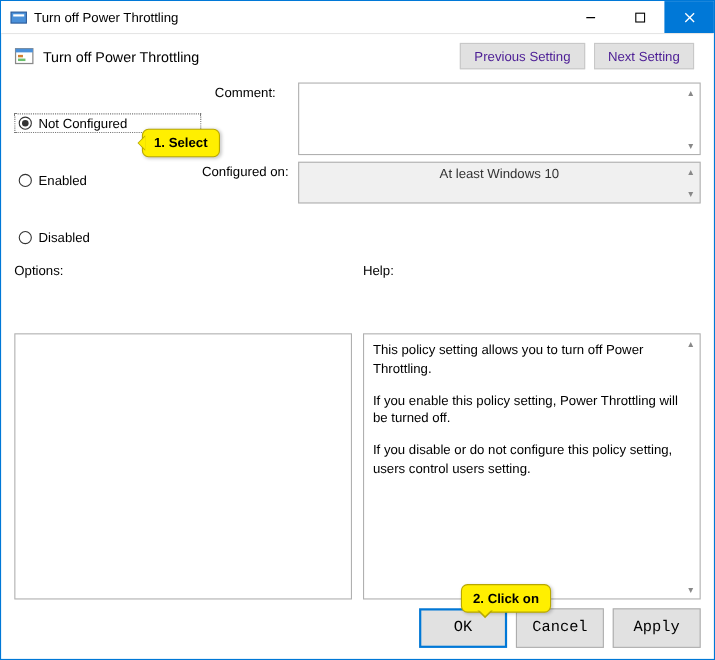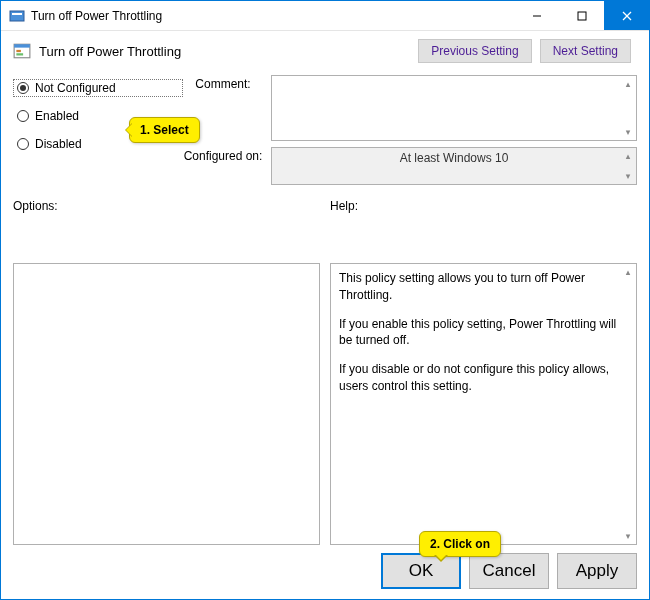--- a/index.html
+++ b/index.html
@@ -78,20 +78,21 @@
   flex-direction: column;
   gap: 10px;
   padding-top: 4px;
   position: relative;
 }
 .radio-item {
   display: flex;
   align-items: center;
   gap: 6px;
   padding: 2px 4px;
+  margin-top: 24px;
 }
 .radio-item.selected {
   border: 1px dotted #777;
   padding: 1px 3px;
 }
 .radio-circle {
   width: 12px; height: 12px;
   border: 1px solid #333;
   border-radius: 50%;
   display: flex; align-items: center; justify-content: center;
@@ -167,22 +168,22 @@
   justify-content: flex-end;
   gap: 8px;
   padding-top: 8px;
   position: relative;
 }
 .btn {
   width: 80px;
   height: 36px;
   border: 1px solid #adadad;
   background: #e1e1e1;
-  font-size: 17px;
-  display: flex; align-items: center; justify-content: center;
+  font-size: 14px;
+  display: flex; align-items: center; justify-content: center; font-family: Liberation Mono, monospace;
 }
 .btn.primary {
   border: 2px solid #0078d7;
   background: #e1e1e1;
 }
 .callout {
   position: absolute;
   background: #ffef00;
   border: 1px solid #b8a800;
   border-radius: 6px;
@@ -321,21 +322,21 @@
     <div class="columns-row">
       <div class="col">
         <span class="col-label">Options:</span>
         <div class="options-box"></div>
       </div>
       <div class="col">
         <span class="col-label">Help:</span>
         <div class="help-box">
           <p>This policy setting allows you to turn off Power Throttling.</p>
           <p>If you enable this policy setting, Power Throttling will be turned off.</p>
-          <p>If you disable or do not configure this policy allows, users control this setting.</p>
+          <p>If you disable or do not configure this policy setting, users control users setting.</p>
           <span class="scroll-arrow" style="top:1px">▴</span>
           <span class="scroll-arrow" style="bottom:1px">▾</span>
         </div>
       </div>
     </div>
 
     <div class="footer">
       <div class="callout callout-2">
         <span>2. Click on</span>
       </div>

